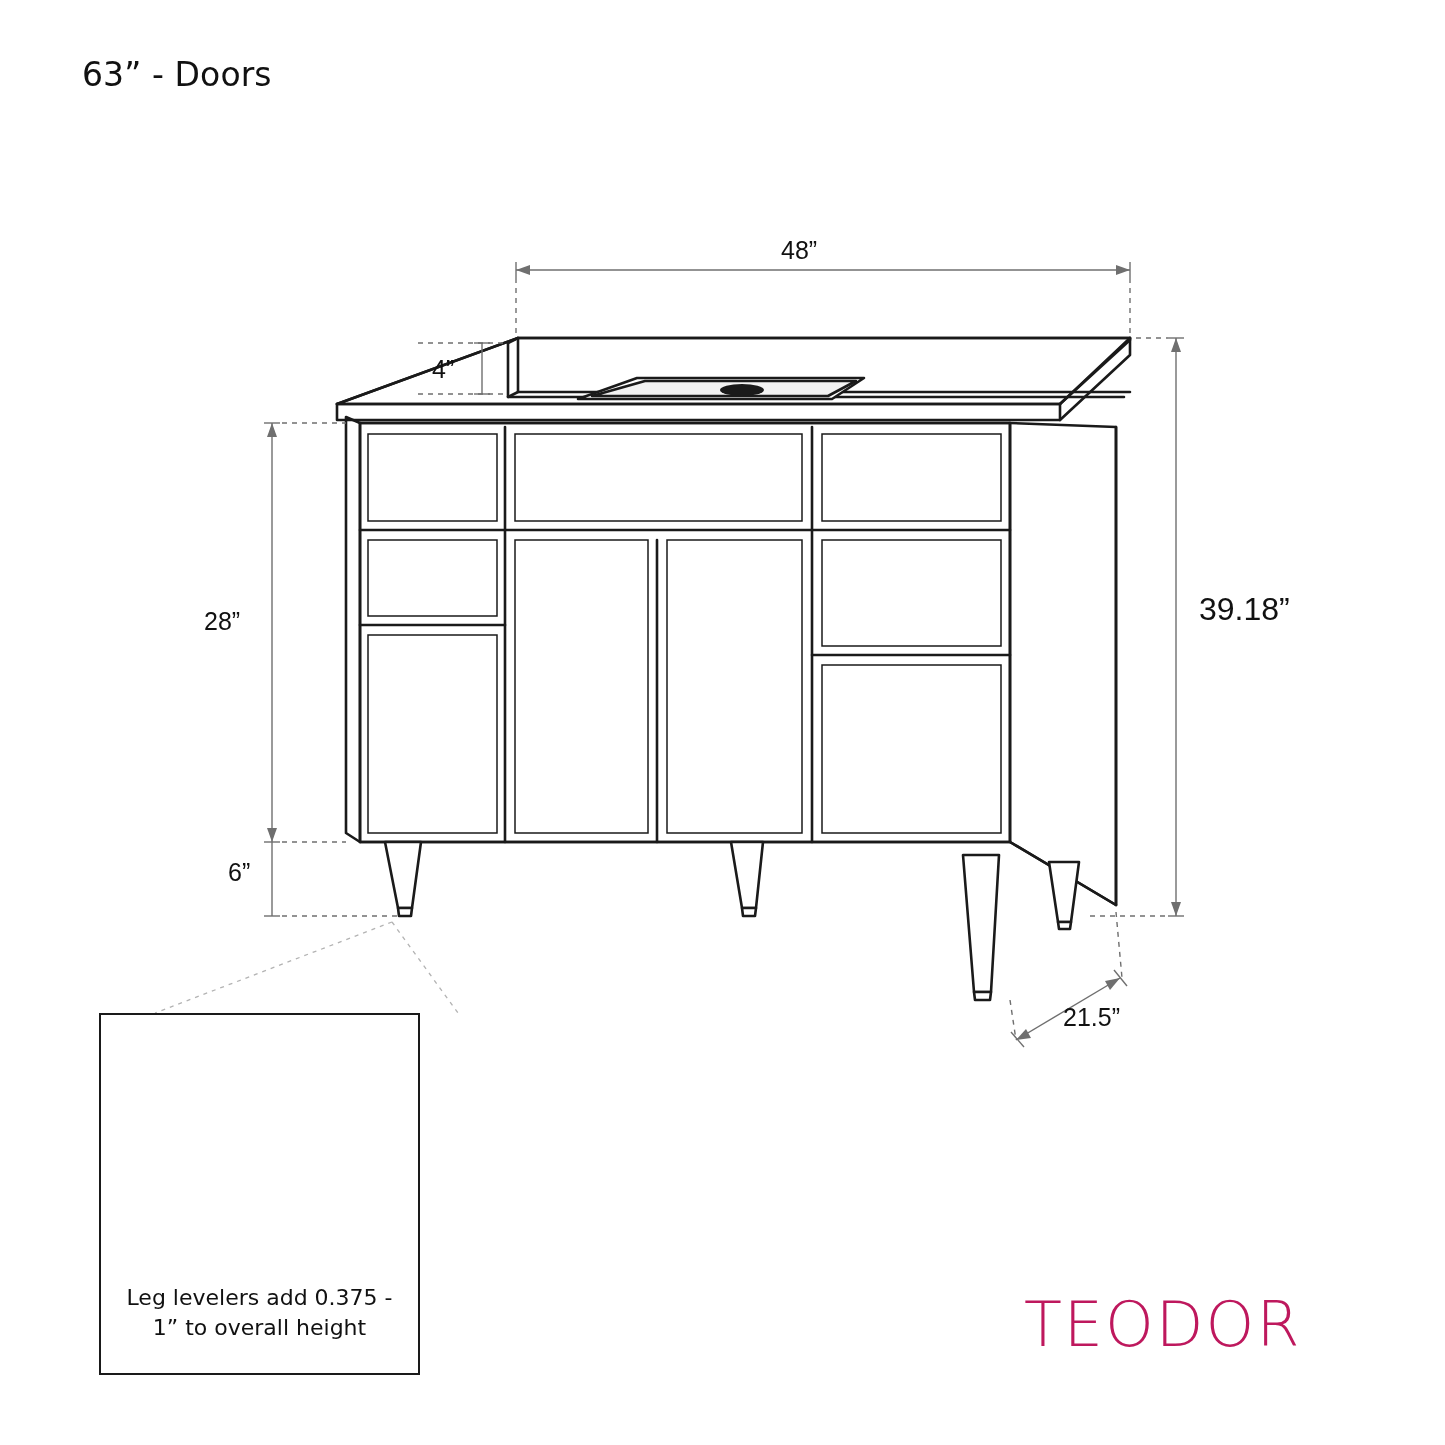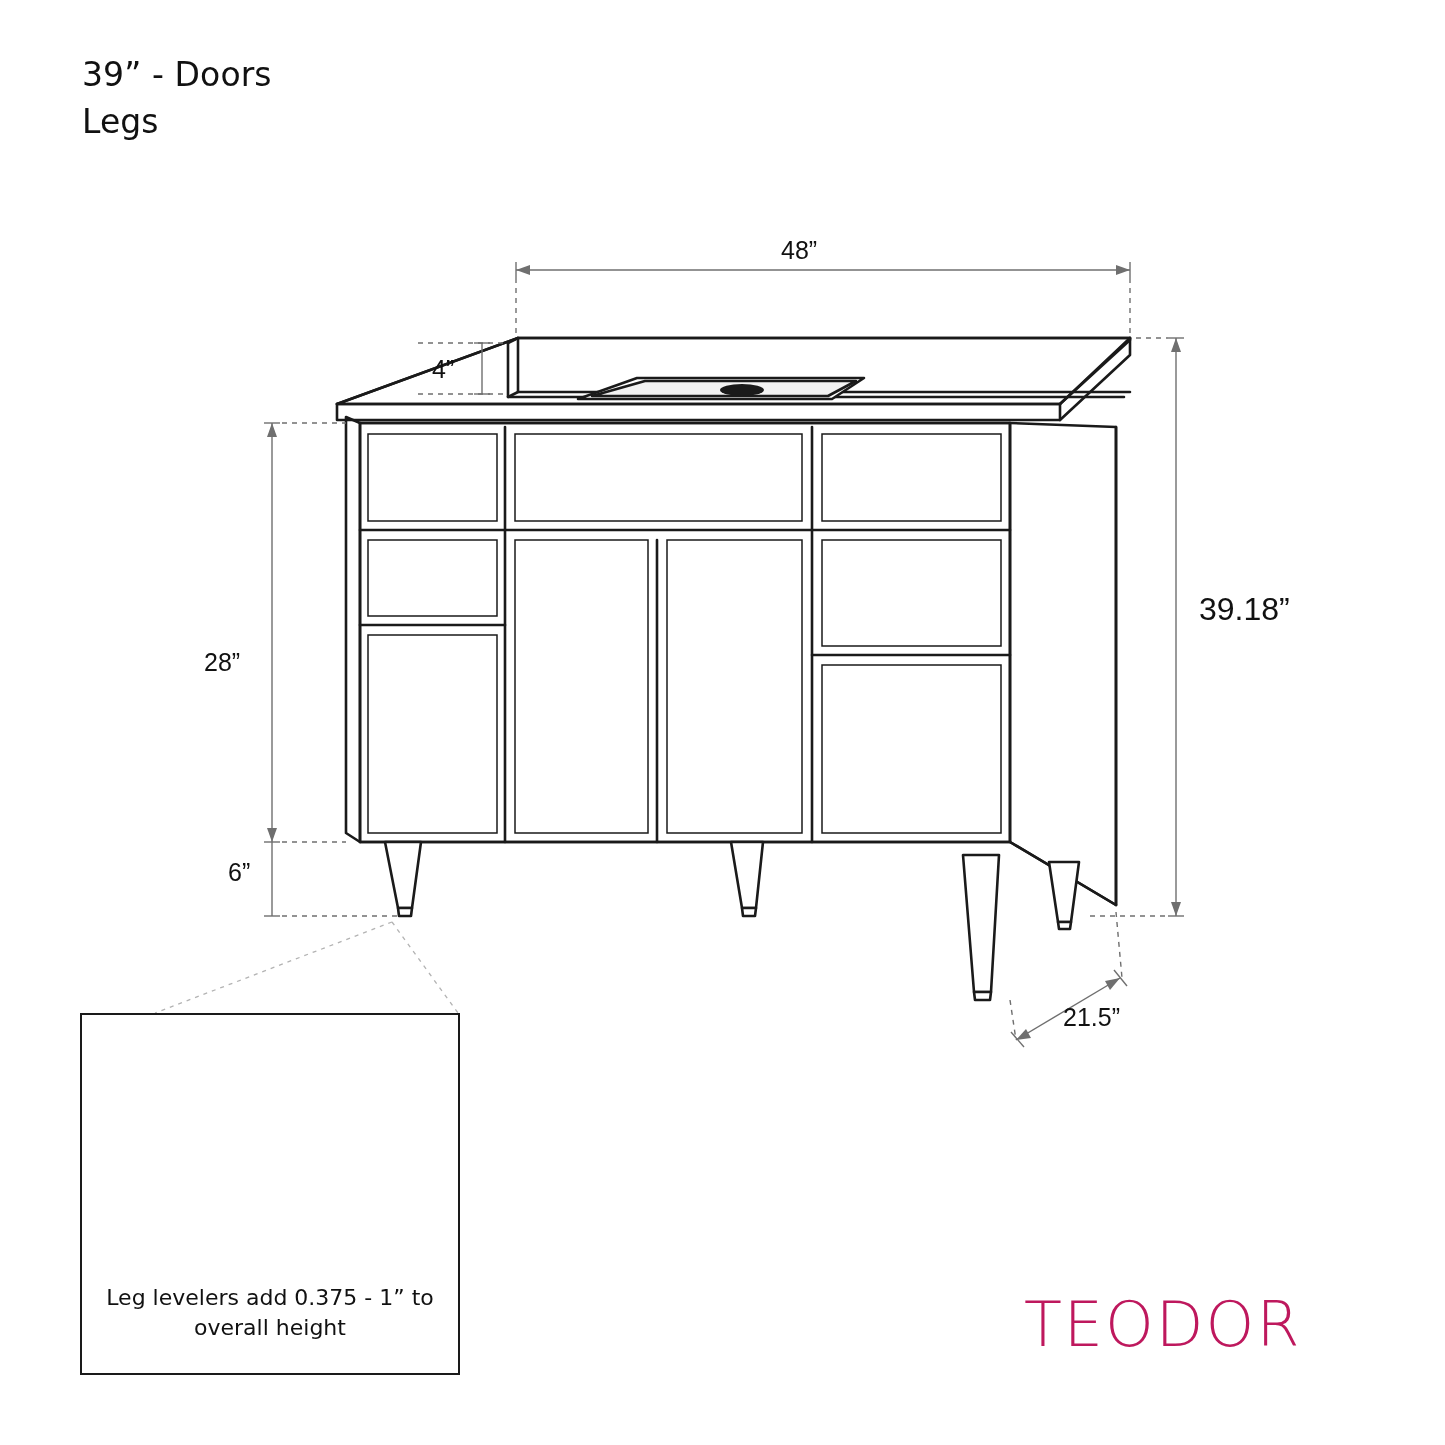--- a/index.html
+++ b/index.html
@@ -30,37 +30,37 @@
   }
   .dim-label {
     position: absolute;
     font-size: 25px;
     color: #111;
     white-space: nowrap;
     font-family: Liberation Sans, sans-serif;
   }
   .dim-48 { left: 781px; top: 236px; }
   .dim-4  { left: 432px; top: 355px; }
-  .dim-28 { left: 204px; top: 607px; margin-top: 41px; }
+  .dim-28 { left: 204px; top: 607px; }
   .dim-6  { left: 228px; top: 858px; }
   .dim-3918 { left: 1199px; top: 591px; font-size: 32px;}
   .dim-215 { left: 1063px; top: 1003px; }
 
   .svg-layer {
     position: absolute;
     left: 0; top: 0;
     width: 1445px;
     height: 1445px;
   }
 
   .inset-box {
     position: absolute;
-    left: 80px;
+    left: 99px;
     top: 1013px;
-    width: 380px;
+    width: 321px;
     height: 362px;
     border: 2px solid #1a1a1a;
     box-sizing: border-box;
     background: #fff;
   }
   .inset-caption {
     position: absolute;
     left: 0;
     right: 0;
     top: 268px;
@@ -79,22 +79,21 @@
     letter-spacing: 2px;
     color: #be185d;
     font-family: "DejaVu Sans", sans-serif;
     font-weight: 300;
   }
 </style>
 </head>
 <body>
 
 <div class="title-block">
-  <div class="title-line">39” - Doors</div>
-  <div class="title-line">Legs</div>
+  <div class="title-line">63” - Doors</div>
 </div>
 
 <svg class="svg-layer" viewBox="0 0 1445 1445">
   <g fill="none" stroke="#1a1a1a" stroke-width="2.6" stroke-linejoin="round" stroke-linecap="round">
 
     <polygon points="337,404 518,338 1130,338 1130,340 1060,404" fill="#ffffff"></polygon>
     <path d="M337,404 L518,338 L1130,338"></path>
     <path d="M337,404 L1060,404"></path>
     <path d="M1060,404 L1130,338"></path>
 

